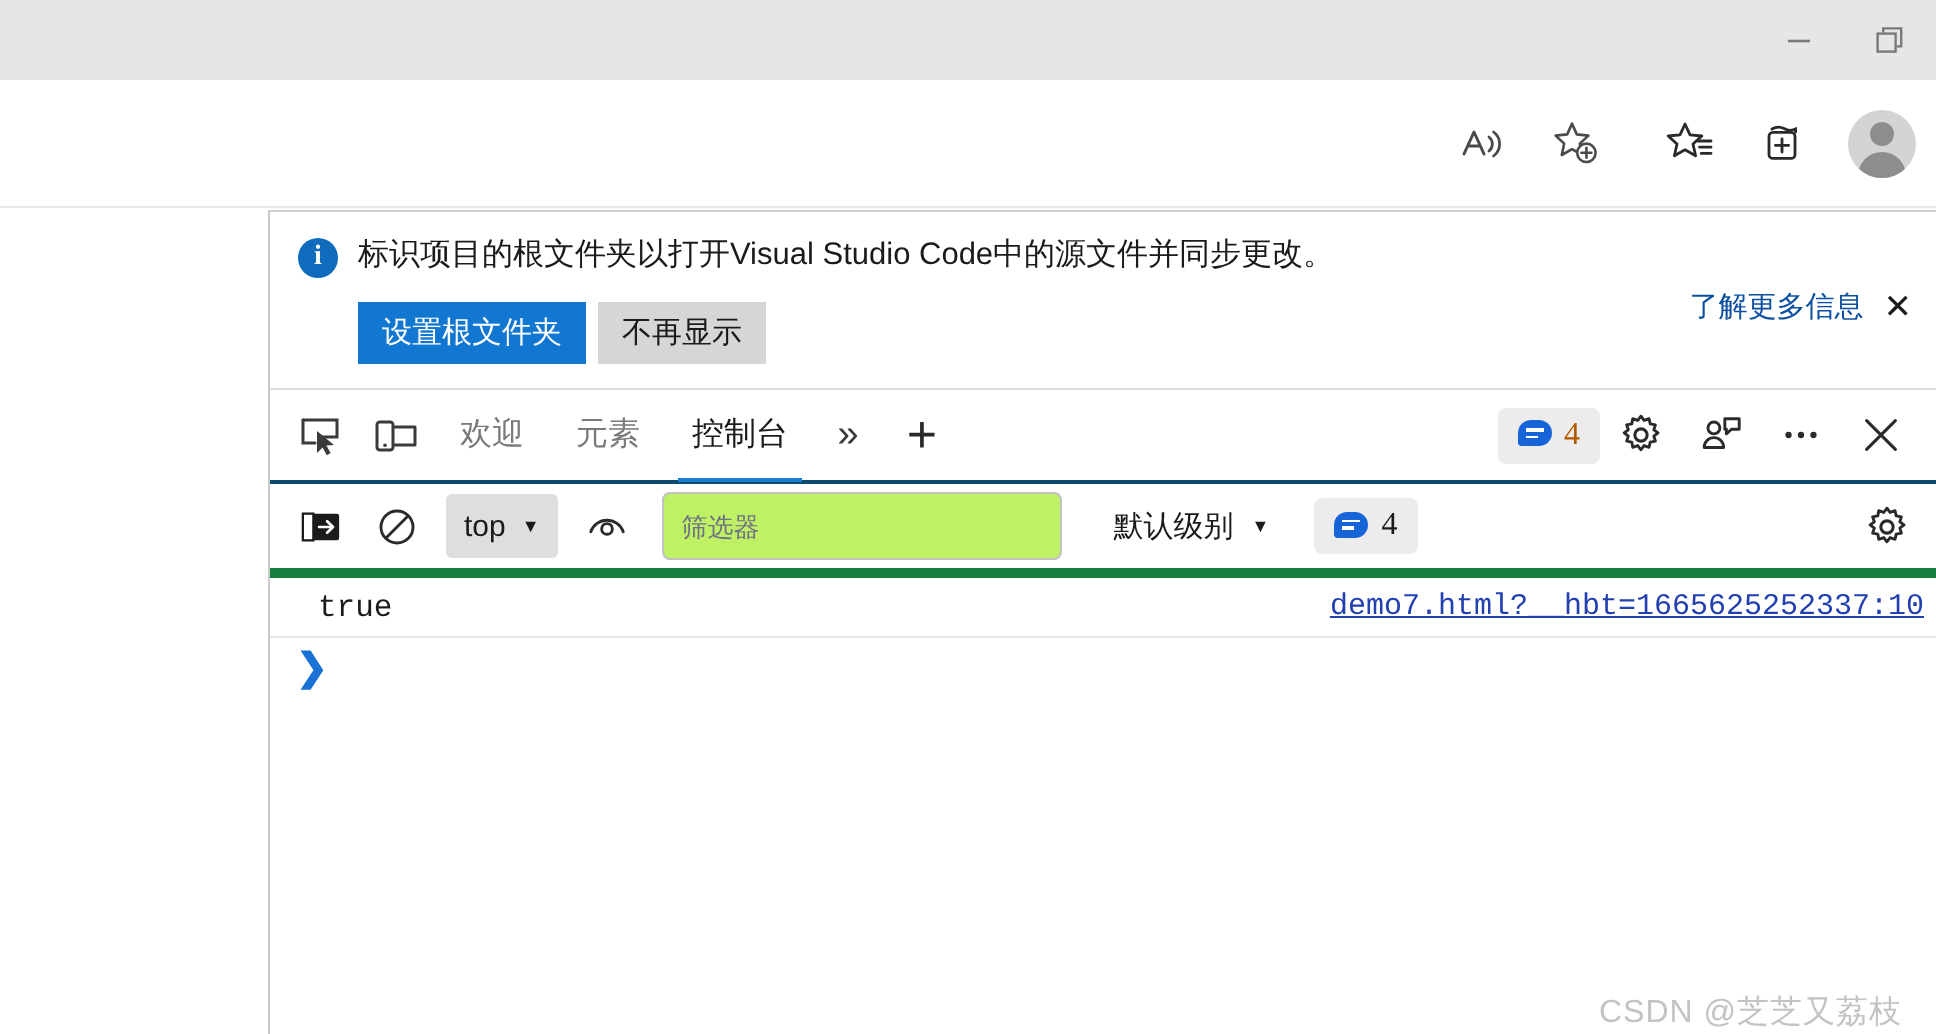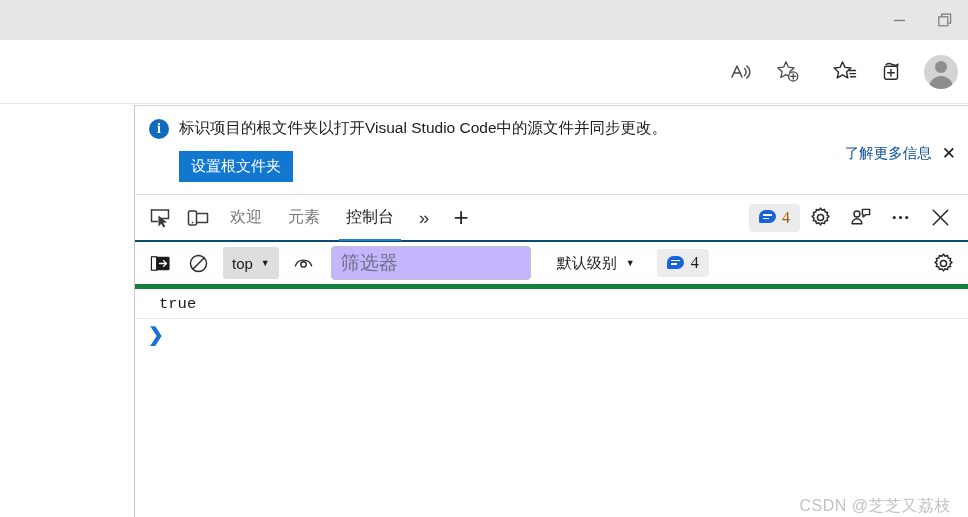--- a/index.html
+++ b/index.html
@@ -277,24 +277,24 @@
     cursor: pointer;
     margin: 0 4px;
   }
   .caret { font-size: 9px; color: #1b1b1b; }
   .ct-filter {
     flex: none;
     width: 200px; height: 34px;
     border: 1px solid #c2c2c2;
     border-radius: 4px;
     padding: 0 9px;
-    font-size: 19px;
+    font-size: 13px;
     font-family: "Liberation Sans", sans-serif;
     color: #1b1b1b;
-    background: #c4b5fd;
+    background: #bef264;
     margin-left: 6px;
   }
   .ct-filter::placeholder { color: #6f6f85; }
   .ct-level {
     display: flex; align-items: center; gap: 9px;
     height: 32px;
     padding: 0 8px;
     font-size: 15px;
     color: #1b1b1b;
     cursor: pointer;
@@ -432,20 +432,21 @@
 
   <div class="devtools">
 
     <div class="infobar">
       <div class="infobar-row">
         <div class="info-circle">i</div>
         <div class="infobar-text">标识项目的根文件夹以打开Visual Studio Code中的源文件并同步更改。</div>
       </div>
       <div class="infobar-actions">
         <button class="btn-primary">设置根文件夹</button>
+        <button class="btn-secondary">不再显示</button>
       </div>
       <div class="infobar-right">
         <span class="info-link">了解更多信息</span>
         <span class="info-close">✕</span>
       </div>
     </div>
 
     <div class="dt-tabstrip">
       <div class="dt-tool-icon">
         <svg width="22" height="22" viewBox="0 0 22 22">
@@ -552,20 +553,21 @@
         <svg width="23" height="23" viewBox="0 0 24 24">
           <circle cx="12" cy="12" r="3.2" fill="none" stroke="#2a2a2a" stroke-width="1.6"></circle>
           <path d="M12 2.2 l1.6 2.2 2.6-0.9 0.6 2.7 2.7 0.5 -0.8 2.6 2.2 1.6 -2.2 1.7 0.8 2.6 -2.7 0.5 -0.6 2.7 -2.6-0.9 -1.6 2.2 -1.7-2.2 -2.6 0.9 -0.5-2.7 -2.7-0.5 0.9-2.6 -2.2-1.7 2.2-1.6 -0.9-2.6 2.7-0.5 0.5-2.7 2.6 0.9 Z" fill="none" stroke="#2a2a2a" stroke-width="1.5" stroke-linejoin="round"></path>
         </svg>
       </div>
     </div>
 
     <div class="console-body">
       <div class="console-row">
         <span class="console-value">true</span>
+        <span class="console-source">demo7.html?__hbt=1665625252337:10</span>
       </div>
       <div class="console-prompt-row">
         <span class="prompt-chevron">❯</span>
         <input class="prompt-input" value="" style="">
       </div>
       <div class="watermark">CSDN @芝芝又荔枝</div>
     </div>
 
   </div>
 </div>

